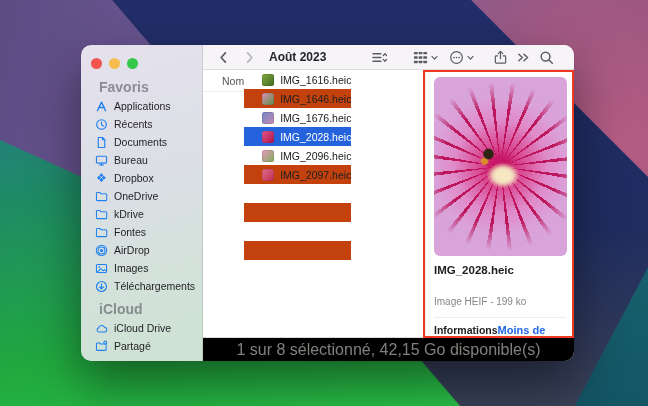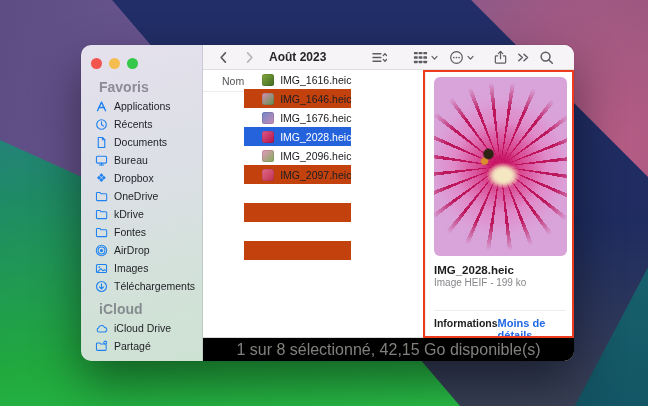--- a/index.html
+++ b/index.html
@@ -62,21 +62,21 @@
   .pv-img{margin-top:7px;width:133px;height:179px;border-radius:6px;
     background:
       radial-gradient(circle at 41% 43%,#2e2414 0 4.5px,rgba(46,36,20,0) 6px),
       radial-gradient(circle at 38% 47%,#d98e2e 0 3px,rgba(217,142,46,0) 4.5px),
       radial-gradient(ellipse 17px 13px at 52% 55%,#f4e7c2 0 45%,rgba(244,231,194,.85) 62%,rgba(244,231,194,0) 100%),
       radial-gradient(circle at 50% 50%,rgba(196,14,94,.85) 0 9px,rgba(196,14,94,.4) 20px,rgba(196,14,94,0) 46px),
       radial-gradient(circle at 50% 50%,rgba(221,150,212,0) 0 52%,#d8a4da 76%),
       repeating-conic-gradient(from -8deg at 50% 50%,rgba(186,12,82,.92) 0deg 3deg,rgba(186,12,82,0) 3deg 15deg),
       radial-gradient(circle at 50% 50%,#e8559c 0%,#e17fc0 30%,#dca0d8 62%,#d2a6de 88%,#cba9e2 100%);}
   .pv-name{margin-top:8px;font-size:11.5px;font-weight:700;}
-  .pv-meta{margin-top:1px;color:#86868b;padding-bottom:22px;border-bottom:1px solid #ededed;}
+  .pv-meta{margin-top:20px;color:#86868b;padding-bottom:10px;border-bottom:1px solid #ededed;}
   .pv-inforow{margin-top:6px;display:flex;justify-content:space-between;align-items:baseline;}
   .pv-infolabel{font-size:10.5px;font-weight:700;}
   .pv-link{color:#2068e4;font-size:11px;font-weight:600;}
   .pv-daterow{margin-top:7px;display:flex;justify-content:space-between;align-items:baseline;
     padding-bottom:5px;border-bottom:1px solid #ededed;white-space:nowrap;}
   .pv-datelabel{color:#86868b;font-size:9px;}
   .pv-datevalue{font-size:9px;font-weight:700;letter-spacing:-.2px;}
   .pv-actions{display:flex;margin-top:5px;}
   .pv-action{flex:1;display:flex;flex-direction:column;align-items:center;gap:2px;color:#6b6b70;}
   .pv-action .ico{width:15px;height:15px;}

